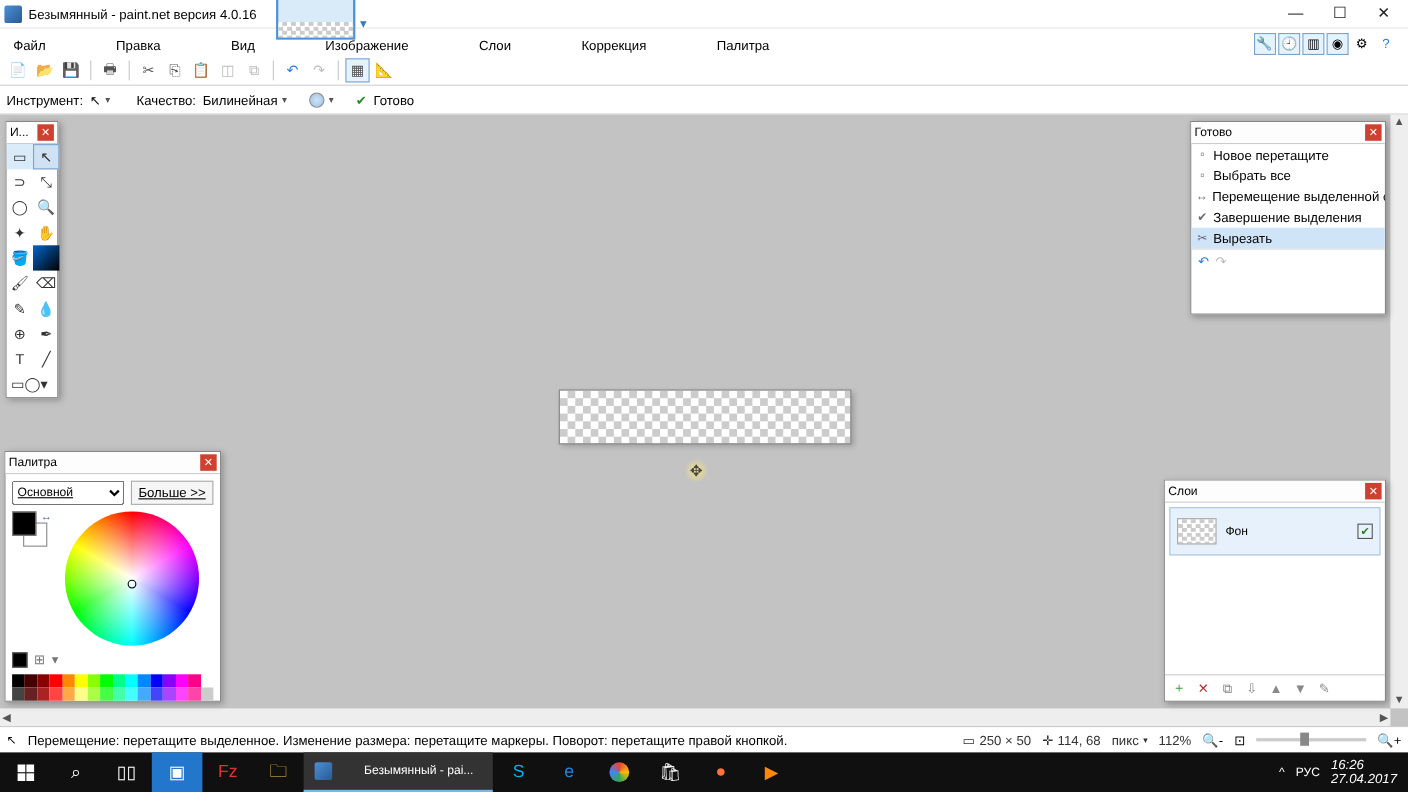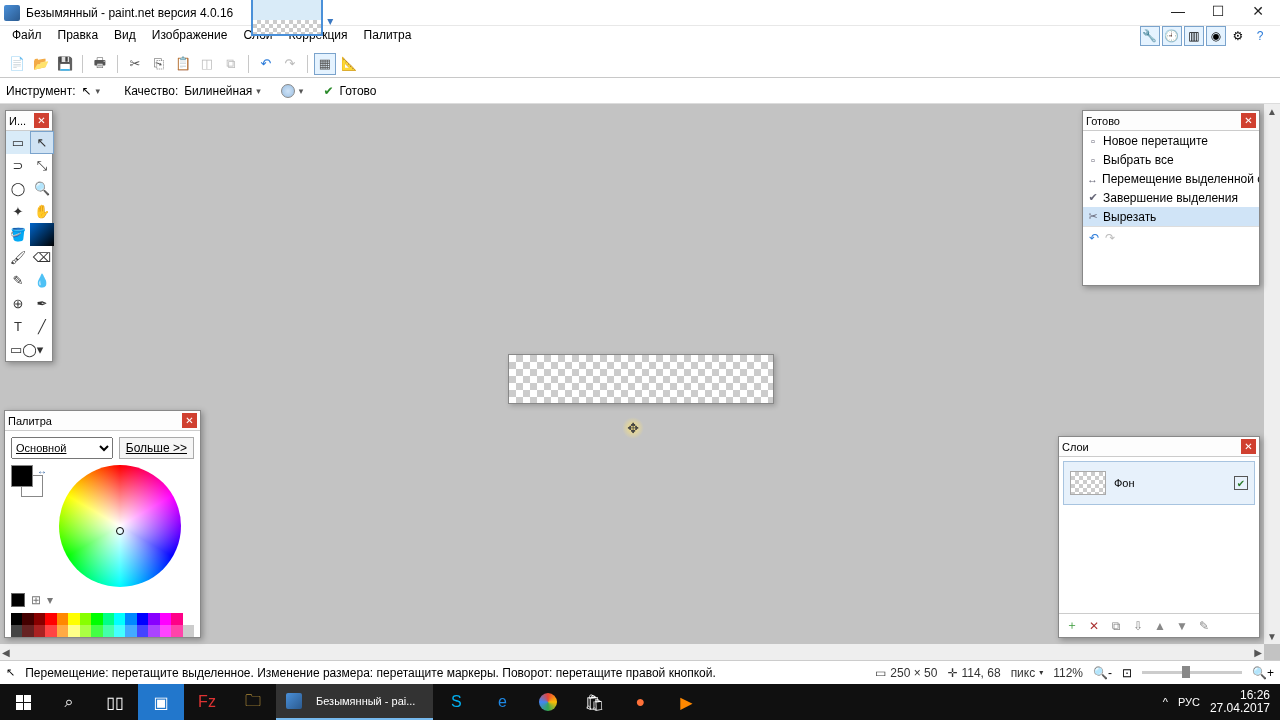--- a/index.html
+++ b/index.html
@@ -11,21 +11,21 @@
 .titlebar .title-text { flex: 0 0 auto; color: #000; }
 .doc-thumb-bar { margin-left: 18px; display: flex; align-items: flex-start; }
 .doc-thumb { width: 72px; height: 48px; border: 2px solid #4a90d9; background: #d9ebf8; position: relative; margin-top: -2px; display: flex; flex-direction: column; }
 .doc-thumb .star { font-size: 10px; color: #d9a100; padding: 1px; }
 .doc-thumb .checker { flex: 0 0 14px; background: repeating-conic-gradient(#ccc 0 25%, #fff 0 50%) 0 0/8px 8px; }
 .doc-thumb-bar .dd { width: 10px; margin-left: 4px; color: #3a78c2; margin-top: 24px; }
 .window-controls { position: absolute; right: 2px; top: 0; display: flex; }
 .window-controls div { width: 40px; height: 22px; display: flex; align-items: center; justify-content: center; color: #222; font-size: 14px; }
 
 
-.menubar { height: 24px; display: flex; align-items: flex-start; padding: 0 4px; }
+.menubar { height: 24px; display: flex; align-items: flex-end; padding: 0 4px; gap: 48px; }
 .menubar .menu-item { padding: 2px 8px; cursor: default; }
 .menubar .spacer { flex: 1; }
 .menubar .right-icons { display: flex; gap: 2px; padding-right: 6px; }
 .menubar .right-icons .ricon { width: 20px; height: 20px; display: flex; align-items: center; justify-content: center; border: 1px solid transparent; font-size: 12px; }
 .menubar .right-icons .ricon.active { border: 1px solid #7aa3cc; background: #e5f3ff; }
 
 
 .toolbar { height: 28px; display: flex; align-items: center; padding: 0 6px; gap: 2px; border-bottom: 1px solid #c8c8c8; }
 .toolbar .sep { width: 1px; height: 18px; background: #c8c8c8; margin: 0 4px; }
 .toolbar .tbtn { width: 22px; height: 22px; display: flex; align-items: center; justify-content: center; font-size: 13px; color: #555; }
@@ -113,21 +113,21 @@
 .statusbar .zoom-slider { width:100px; height:3px; background:#ccc; position:relative; }
 .statusbar .zoom-slider .knob { position:absolute; width:8px; height:12px; background:#888; top:-5px; left:40px; }
 
 
 .taskbar { position:absolute; left:0; right:0; bottom:0; height:36px; background:#101010; display:flex; align-items:center; }
 .taskbar .tb-item { width:46px; height:36px; display:flex; align-items:center; justify-content:center; color:#fff; font-size:16px; }
 .taskbar .tb-item.active { background:#333; border-bottom:2px solid #76b9ed; }
 .taskbar .tb-text { color:#fff; font-size:11px; padding:0 8px; }
 .taskbar .tray { margin-left:auto; display:flex; align-items:center; gap:10px; padding:0 10px; }
 .taskbar .tray .tray-item { color:#fff; font-size:11px; }
-.taskbar .tray .clock { text-align:right; line-height:1.1; }
+.taskbar .tray .clock { text-align:left; line-height:1.1;font-style:italic; }
 .win-logo { display:grid; grid-template-columns:7px 7px; grid-template-rows:7px 7px; gap:1px; }
 .win-logo div { background:#fff; }
 </style>
 </head>
 <body>
 
 <div class="titlebar">
   <div class="app-icon"></div>
   <div class="title-text">Безымянный - paint.net версия 4.0.16</div>
   <div class="doc-thumb-bar">
@@ -404,21 +404,21 @@
         <div></div>
         <div></div>
         <div></div>
       </div>
     </div>
   <div class="tb-item">⌕</div>
   <div class="tb-item">▯▯</div>
   <div class="tb-item" style="background:#2277cc">▣</div>
   <div class="tb-item" style="color:#d33">Fz</div>
   <div class="tb-item" style="color:#f3c048">🗀</div>
-  <div class="tb-item active" style="width:auto;padding:0 10px;gap:6px">
+  <div class="tb-item active" style="width:auto;padding:0 10px;gap:21px">
       <span style="width:16px;height:16px;background:linear-gradient(135deg,#4a90d9,#2b5a8f);display:inline-block;border-radius:2px"></span>
       <span class="tb-text">Безымянный - pai...</span>
     </div>
   <div class="tb-item" style="color:#00aff0">S</div>
   <div class="tb-item" style="color:#1e88e5">e</div>
   <div class="tb-item">
       <span style="width:18px;height:18px;border-radius:50%;background:conic-gradient(#ea4335,#fbbc05,#34a853,#4285f4,#ea4335);display:inline-block"></span>
     </div>
   <div class="tb-item">🛍</div>
   <div class="tb-item" style="color:#ff7139">●</div>

